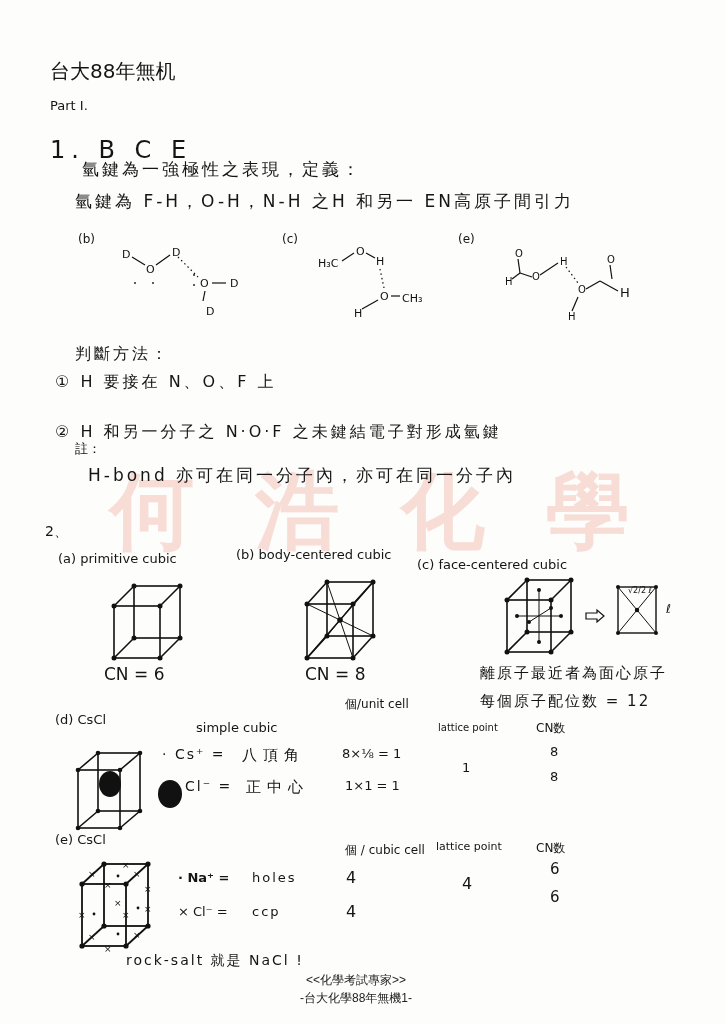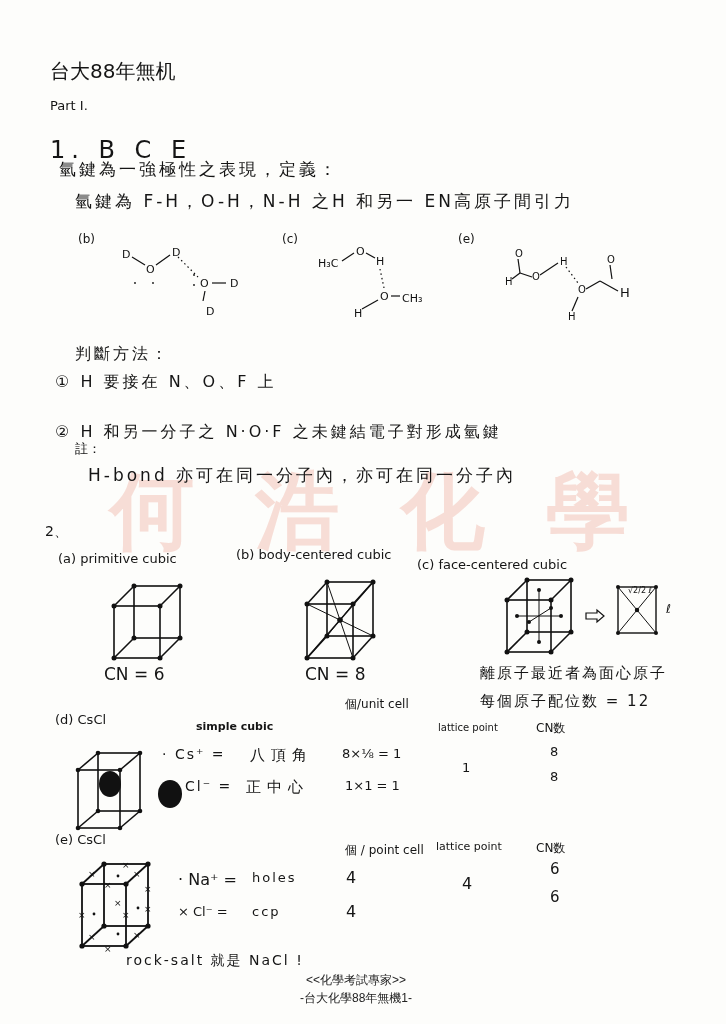--- a/index.html
+++ b/index.html
@@ -19,21 +19,21 @@
 <div class="watermark">
   <span>何</span>
   <span>浩</span>
   <span>化</span>
   <span>學</span>
 </div>
 
 <div class="abs hand" style="left:50px;top:58px;font-size:20px;">台大88年無机</div>
 <div class="abs hand" style="left:50px;top:98px;font-size:13px;">Part I.</div>
 <div class="abs hand" style="left:50px;top:136px;font-size:24px;letter-spacing:6px;">1. B C E</div>
-<div class="abs hand" style="left:59px;top:158px;font-size:17px;letter-spacing:3px;">氫鍵為一強極性之表現，定義：</div>
+<div class="abs hand" style="left:82px;top:158px;font-size:17px;letter-spacing:3px;">氫鍵為一強極性之表現，定義：</div>
 <div class="abs hand" style="left:75px;top:190px;font-size:17px;letter-spacing:3px;">氫鍵為 F-H，O-H，N-H 之H 和另一 EN高原子間引力</div>
 
 <div class="abs hand" style="left:78px;top:232px;font-size:12px;">(b)</div>
 <div class="abs hand" style="left:282px;top:232px;font-size:12px;">(c)</div>
 <div class="abs hand" style="left:458px;top:232px;font-size:12px;">(e)</div>
 
 <svg style="left:110px;top:245px;" width="150" height="80" viewBox="0 0 150 80">
   <g font-family="DejaVu Sans, sans-serif" font-size="11" fill="#111" stroke="none">
     <text x="12" y="13">D</text>
       <text x="36" y="28">O</text>
@@ -205,21 +205,21 @@
 </svg>
 <div class="abs hand" style="left:628px;top:586px;font-size:8px;">√2/2 ℓ</div>
 <div class="abs hand" style="left:666px;top:602px;font-size:12px;font-style:italic;">ℓ</div>
 
 <div class="abs hand" style="left:104px;top:664px;font-size:17px;">CN = 6</div>
 <div class="abs hand" style="left:305px;top:664px;font-size:17px;">CN = 8</div>
 <div class="abs hand" style="left:480px;top:664px;font-size:15px;letter-spacing:2px;">離原子最近者為面心原子</div>
 <div class="abs hand" style="left:480px;top:692px;font-size:15px;letter-spacing:2px;">每個原子配位数 = 12</div>
 
 <div class="abs hand" style="left:55px;top:712px;font-size:13px;">(d) CsCl</div>
-<div class="abs hand" style="left:196px;top:720px;font-size:11px;font-weight:bold;">simple cubic</div>
+<div class="abs hand" style="left:196px;top:720px;font-size:13px;">simple cubic</div>
 <div class="abs hand" style="left:345px;top:696px;font-size:12px;">個/unit cell</div>
 <div class="abs hand" style="left:438px;top:722px;font-size:10px;">lattice point</div>
 <div class="abs hand" style="left:536px;top:720px;font-size:12px;">CN数</div>
 
 <svg style="left:76px;top:758px;" width="70" height="90" viewBox="0 0 70 90">
   <g stroke="#111" stroke-width="1.6" fill="none">
     <rect x="2" y="12" width="42" height="58"></rect>
       <rect x="22" y="-5" width="42" height="58"></rect>
     <line x1="2" y1="12" x2="22" y2="-5"></line>
       <line x1="44" y1="12" x2="64" y2="-5"></line>
@@ -234,31 +234,31 @@
       <circle cx="64" cy="-5" r="2.3"></circle>
   <circle cx="2" cy="70" r="2.3"></circle>
       <circle cx="44" cy="70" r="2.3"></circle>
       <circle cx="22" cy="53" r="2.3"></circle>
       <circle cx="64" cy="53" r="2.3"></circle>
     </g>
 </svg>
 <div class="abs" style="left:158px;top:780px;width:24px;height:28px;border-radius:50%;background:#111;"></div>
 
 <div class="abs hand" style="left:162px;top:746px;font-size:14px;letter-spacing:2px;">· Cs⁺ =</div>
-<div class="abs hand" style="left:250px;top:746px;font-size:15px;letter-spacing:6px;">八頂角</div>
+<div class="abs hand" style="left:242px;top:746px;font-size:15px;letter-spacing:6px;">八頂角</div>
 <div class="abs hand" style="left:342px;top:746px;font-size:13px;">8×⅛ = 1</div>
 <div class="abs hand" style="left:550px;top:744px;font-size:13px;">8</div>
 <div class="abs hand" style="left:185px;top:778px;font-size:14px;letter-spacing:2px;">Cl⁻ =</div>
 <div class="abs hand" style="left:246px;top:778px;font-size:15px;letter-spacing:6px;">正中心</div>
 <div class="abs hand" style="left:345px;top:778px;font-size:13px;">1×1 = 1</div>
 <div class="abs hand" style="left:550px;top:769px;font-size:13px;">8</div>
 <div class="abs hand" style="left:462px;top:760px;font-size:13px;">1</div>
 
 <div class="abs hand" style="left:55px;top:832px;font-size:13px;">(e) CsCl</div>
-<div class="abs hand" style="left:345px;top:842px;font-size:12px;">個 / point cell</div>
+<div class="abs hand" style="left:345px;top:842px;font-size:12px;">個 / cubic cell</div>
 <div class="abs hand" style="left:436px;top:840px;font-size:11px;">lattice point</div>
 <div class="abs hand" style="left:536px;top:840px;font-size:12px;">CN数</div>
 
 <svg style="left:78px;top:862px;" width="82" height="90" viewBox="0 0 82 90">
   <g stroke="#111" stroke-width="1.8" fill="none">
     <rect x="4" y="22" width="44" height="62"></rect>
       <rect x="26" y="2" width="44" height="62"></rect>
     <line x1="4" y1="22" x2="26" y2="2"></line>
       <line x1="48" y1="22" x2="70" y2="2"></line>
     <line x1="4" y1="84" x2="26" y2="64"></line>
@@ -287,21 +287,21 @@
       <text x="0" y="56">×</text>
       <text x="44" y="56">×</text>
       <text x="66" y="50">×</text>
     <text x="10" y="78">×</text>
       <text x="55" y="76">×</text>
       <text x="26" y="90">×</text>
       <text x="36" y="44">×</text>
   </g>
 </svg>
 
-<div class="abs hand" style="left:178px;top:870px;font-size:16px;">· Na⁺ =</div>
+<div class="abs hand" style="left:178px;top:870px;font-size:13px;font-weight:bold;">· Na⁺ =</div>
 <div class="abs hand" style="left:252px;top:870px;font-size:13px;letter-spacing:2px;">holes</div>
 <div class="abs hand" style="left:346px;top:868px;font-size:16px;">4</div>
 <div class="abs hand" style="left:550px;top:860px;font-size:15px;">6</div>
 <div class="abs hand" style="left:178px;top:904px;font-size:13px;">× Cl⁻ =</div>
 <div class="abs hand" style="left:252px;top:904px;font-size:13px;letter-spacing:2px;">ccp</div>
 <div class="abs hand" style="left:346px;top:902px;font-size:16px;">4</div>
 <div class="abs hand" style="left:550px;top:888px;font-size:15px;">6</div>
 <div class="abs hand" style="left:462px;top:874px;font-size:16px;">4</div>
 
 <div class="abs hand" style="left:126px;top:952px;font-size:14px;letter-spacing:2px;">rock-salt 就是 NaCl !</div>

